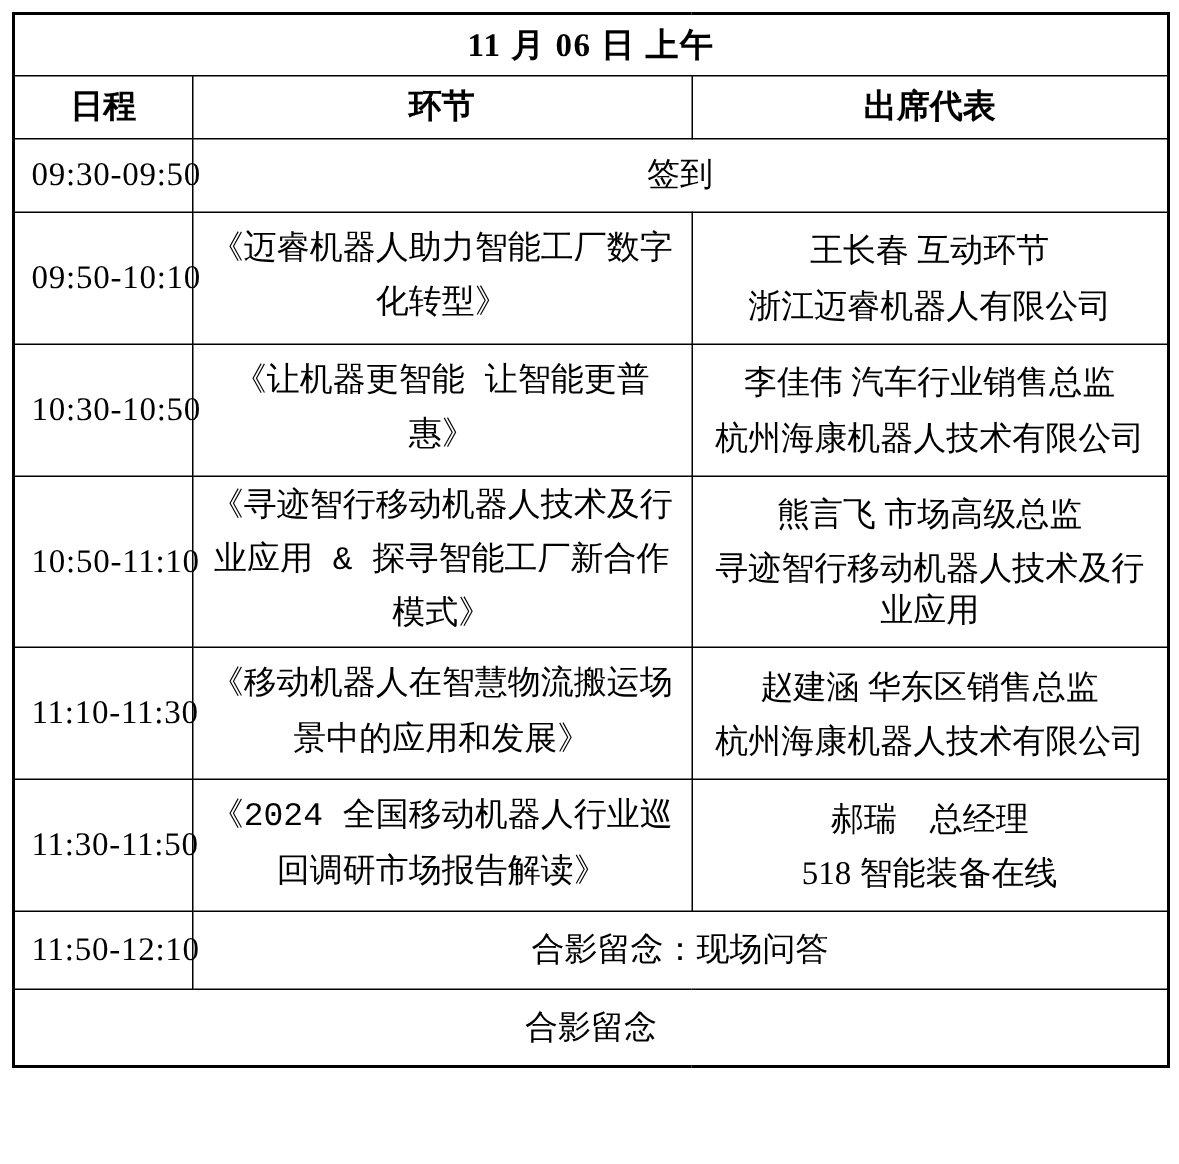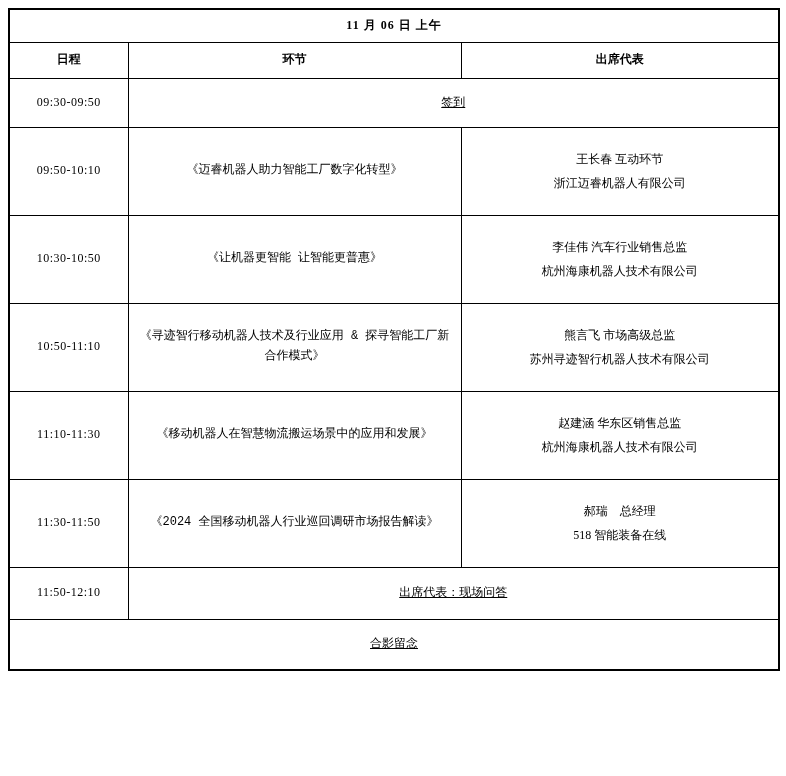--- a/index.html
+++ b/index.html
@@ -22,21 +22,21 @@
     border-collapse: collapse;
     table-layout: fixed;
     width: 770px;
     border: 2px solid #000000;
   }
   table.schedule td {
     border: 1px solid #000000;
     text-align: center;
     vertical-align: middle;
     padding: 2px 11px;
-    font-size: 12px;
+    font-size: 22px;
     line-height: 1.65;
     word-break: break-word;
   }
   col.c-time { width: 119px; }
   col.c-session { width: 333px; }
   col.c-rep { width: 318px; }
 
   tr.r-title { height: 33px; }
   tr.r-head { height: 36px; }
   tr.r-sign { height: 49px; }
@@ -64,21 +64,20 @@
   }
   td.rep-cell {
     padding: 2px 8px;
   }
   td.rep-cell .rep-line {
     line-height: 1.25;
     margin: 9px 0;
   }
   td.merged-cell {
     font-size: 17px;
-    text-decoration: underline;
   }
 </style>
 </head>
 <body>
 
 <div class="page">
   <table class="schedule">
     <colgroup>
       <col class="c-time">
       <col class="c-session">
@@ -116,21 +115,21 @@
           <div class="rep-line">李佳伟 汽车行业销售总监</div>
           <div class="rep-line">杭州海康机器人技术有限公司</div>
         </td>
       </tr>
 
       <tr class="r-talk">
         <td class="time-cell">10:50-11:10</td>
         <td class="session-cell">《寻迹智行移动机器人技术及行业应用 &amp; 探寻智能工厂新合作模式》</td>
         <td class="rep-cell">
           <div class="rep-line">熊言飞 市场高级总监</div>
-          <div class="rep-line">苏州寻迹智行机器人技术有限公司</div>
+          <div class="rep-line">寻迹智行移动机器人技术及行业应用</div>
         </td>
       </tr>
 
       <tr class="r-talk">
         <td class="time-cell">11:10-11:30</td>
         <td class="session-cell">《移动机器人在智慧物流搬运场景中的应用和发展》</td>
         <td class="rep-cell">
           <div class="rep-line">赵建涵 华东区销售总监</div>
           <div class="rep-line">杭州海康机器人技术有限公司</div>
         </td>
@@ -140,21 +139,21 @@
         <td class="time-cell">11:30-11:50</td>
         <td class="session-cell">《2024 全国移动机器人行业巡回调研市场报告解读》</td>
         <td class="rep-cell">
           <div class="rep-line">郝瑞　总经理</div>
           <div class="rep-line">518 智能装备在线</div>
         </td>
       </tr>
 
       <tr class="r-interact">
         <td class="time-cell">11:50-12:10</td>
-        <td colspan="2" class="merged-cell">出席代表：现场问答</td>
+        <td colspan="2" class="merged-cell">合影留念：现场问答</td>
       </tr>
 
       <tr class="r-photo">
         <td colspan="3" class="merged-cell">合影留念</td>
       </tr>
     </tbody>
   </table>
 </div>
 
 </body></html>

